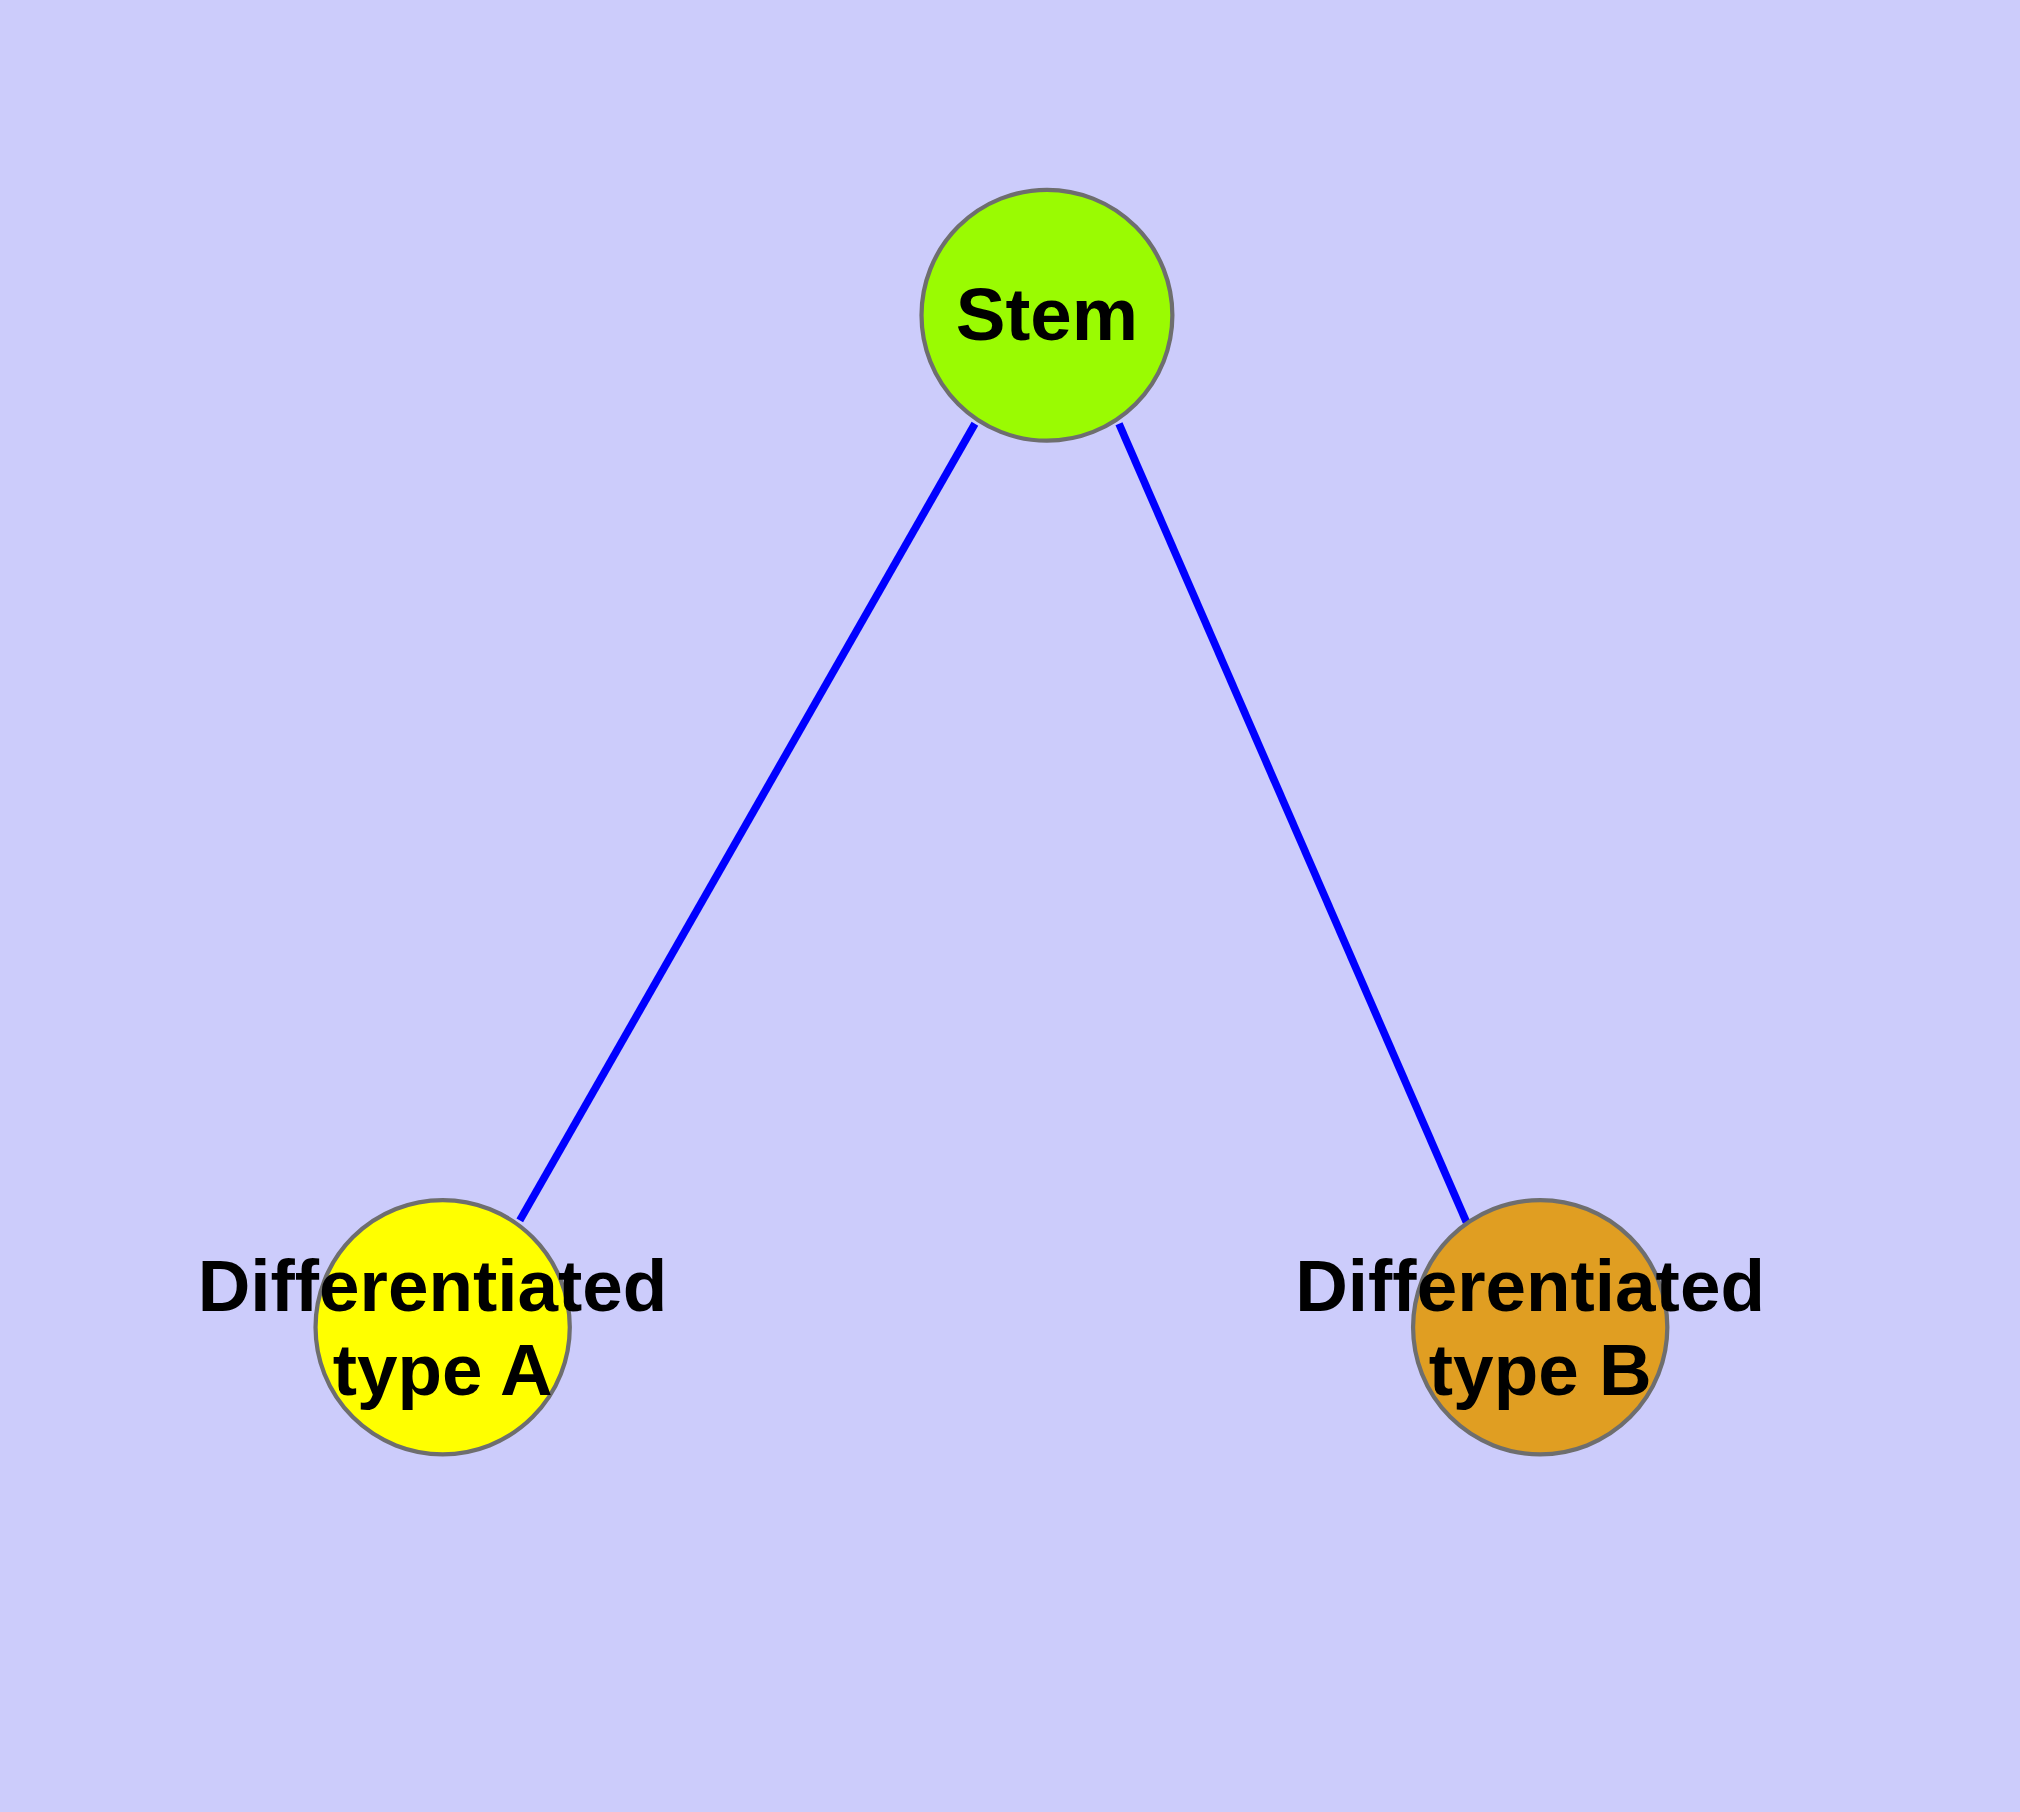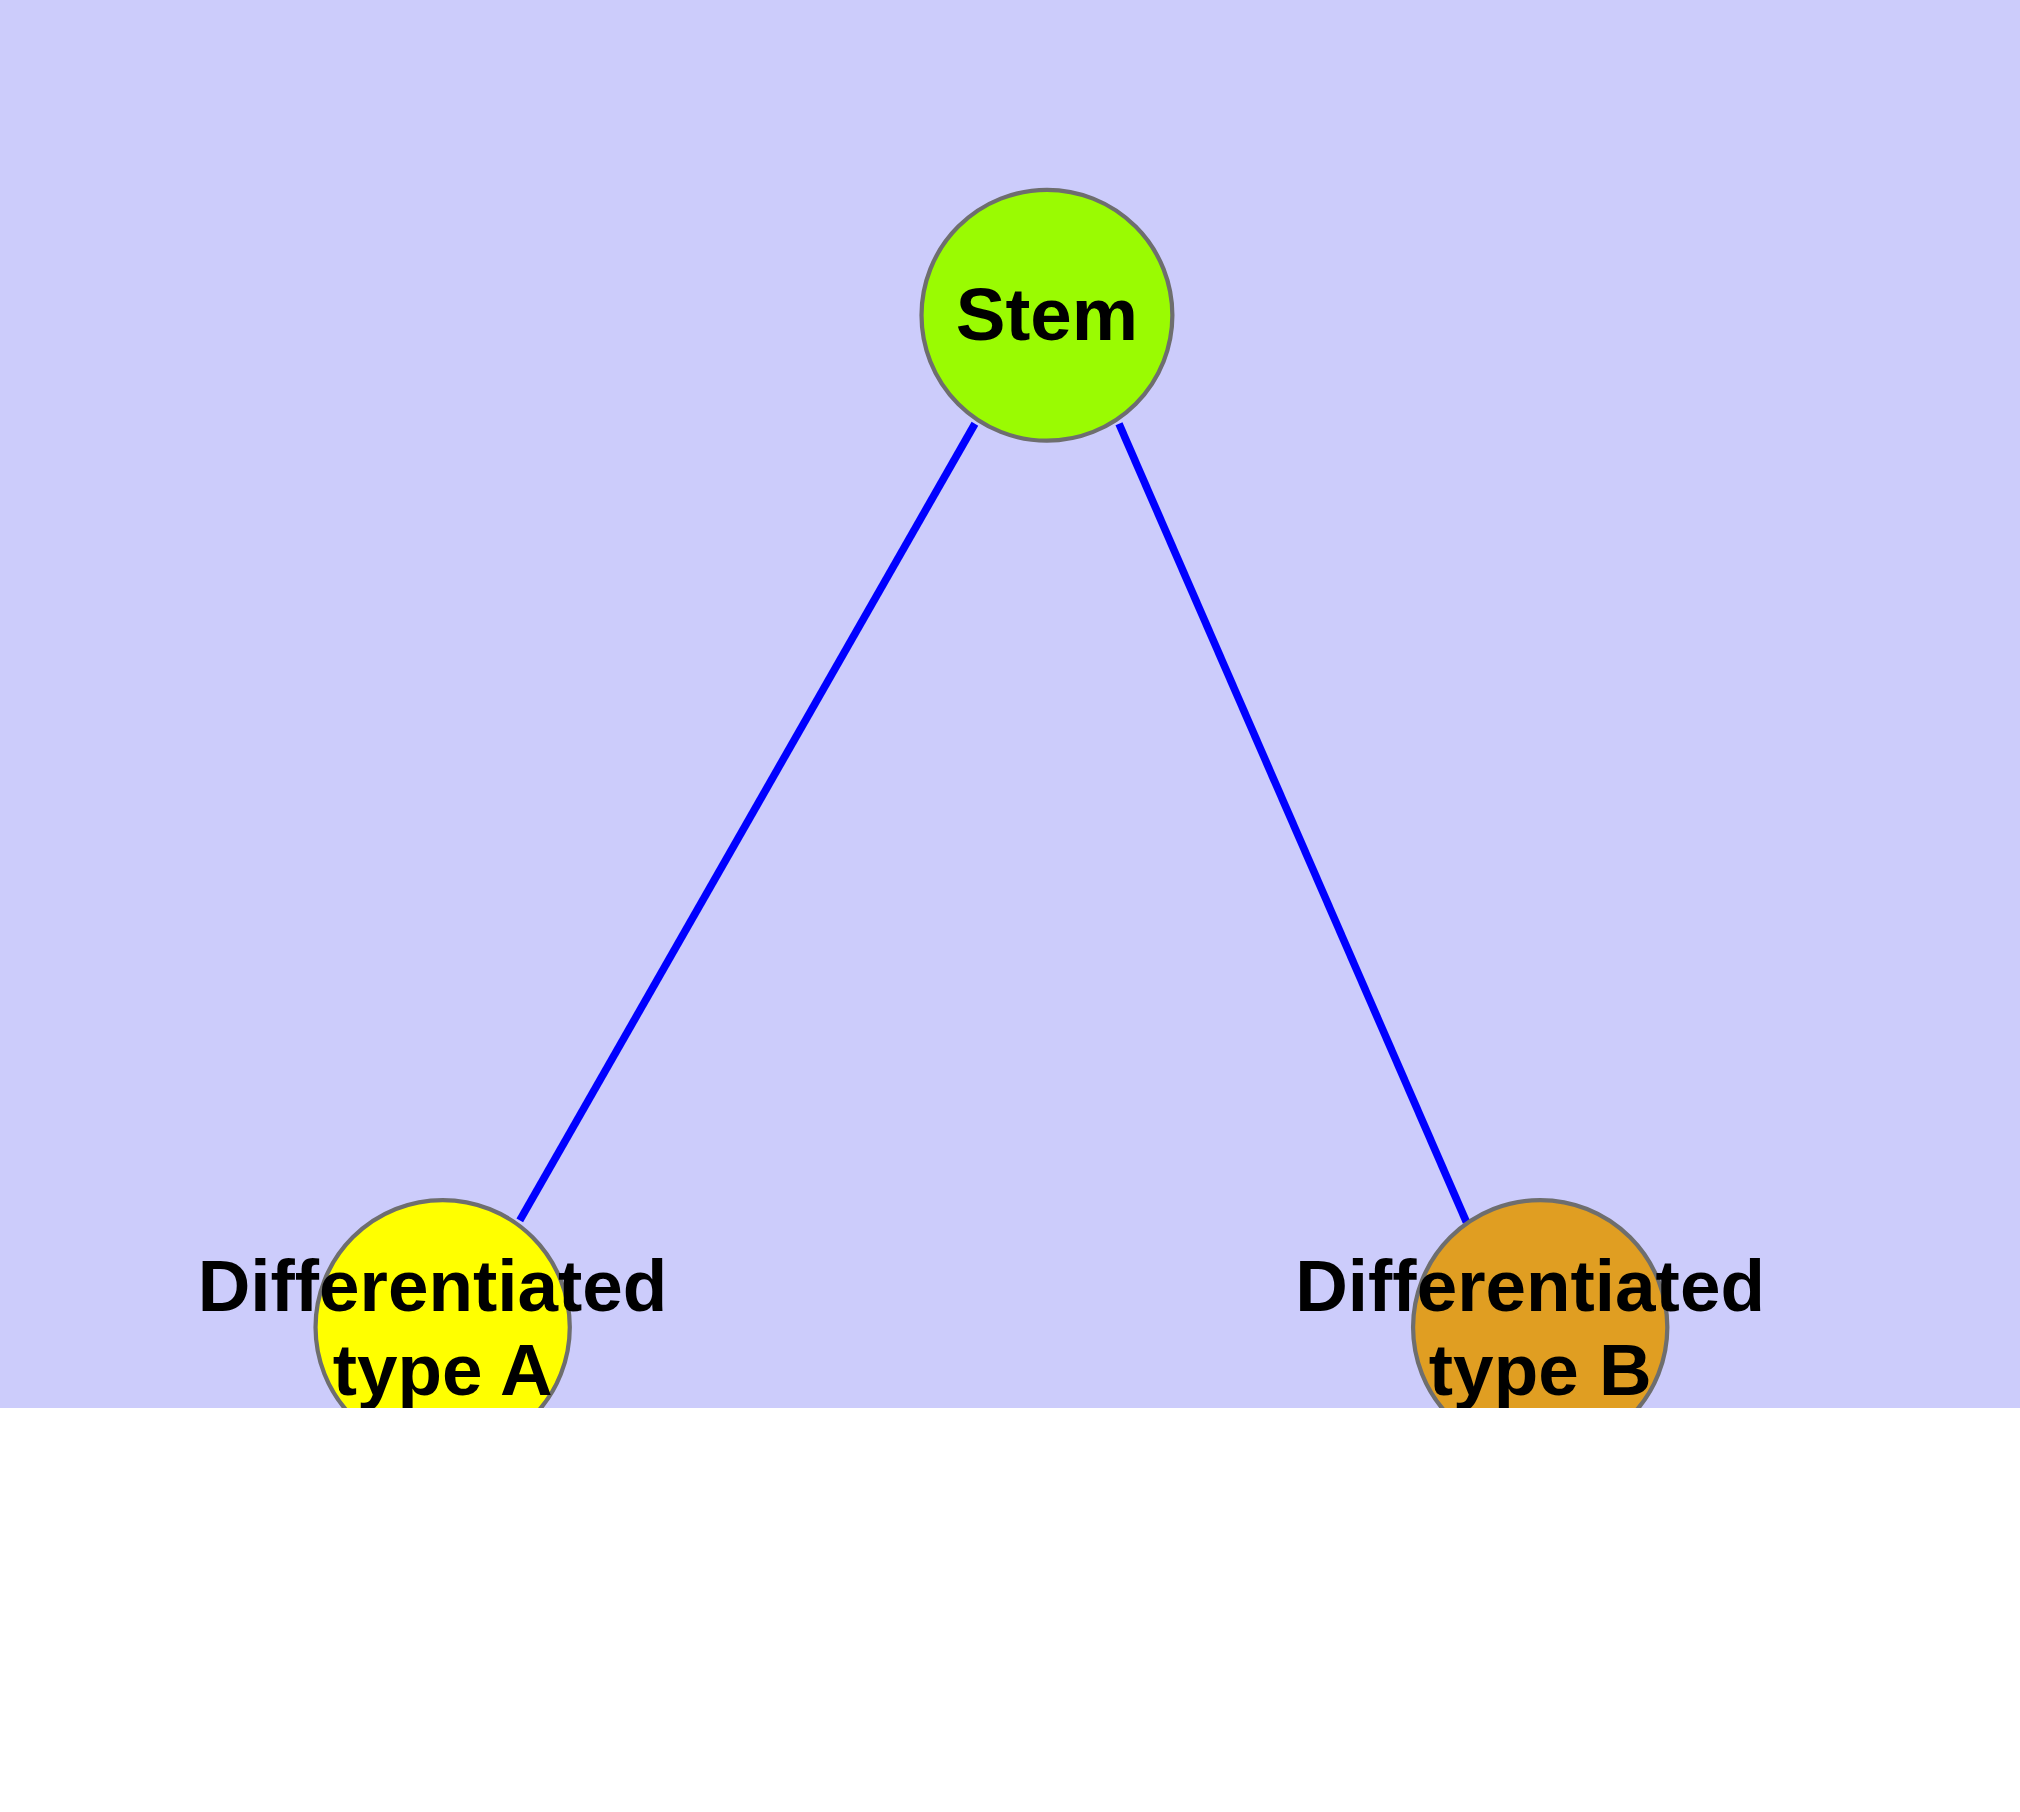--- a/index.html
+++ b/index.html
@@ -3,21 +3,21 @@
 <meta charset="utf-8">
 <style>
   html, body {
     margin: 0;
     padding: 0;
     background: #ffffff;
   }
   #stage {
     position: relative;
     width: 2021px;
-    height: 1408px;
+    height: 1812px;
     overflow: hidden;
     font-family: "Liberation Sans", sans-serif;
   }
   #canvas-bg {
     position: absolute;
     left: 0;
     top: 0;
     width: 2021px;
     height: 1812px;
     background: #ccccfb;

